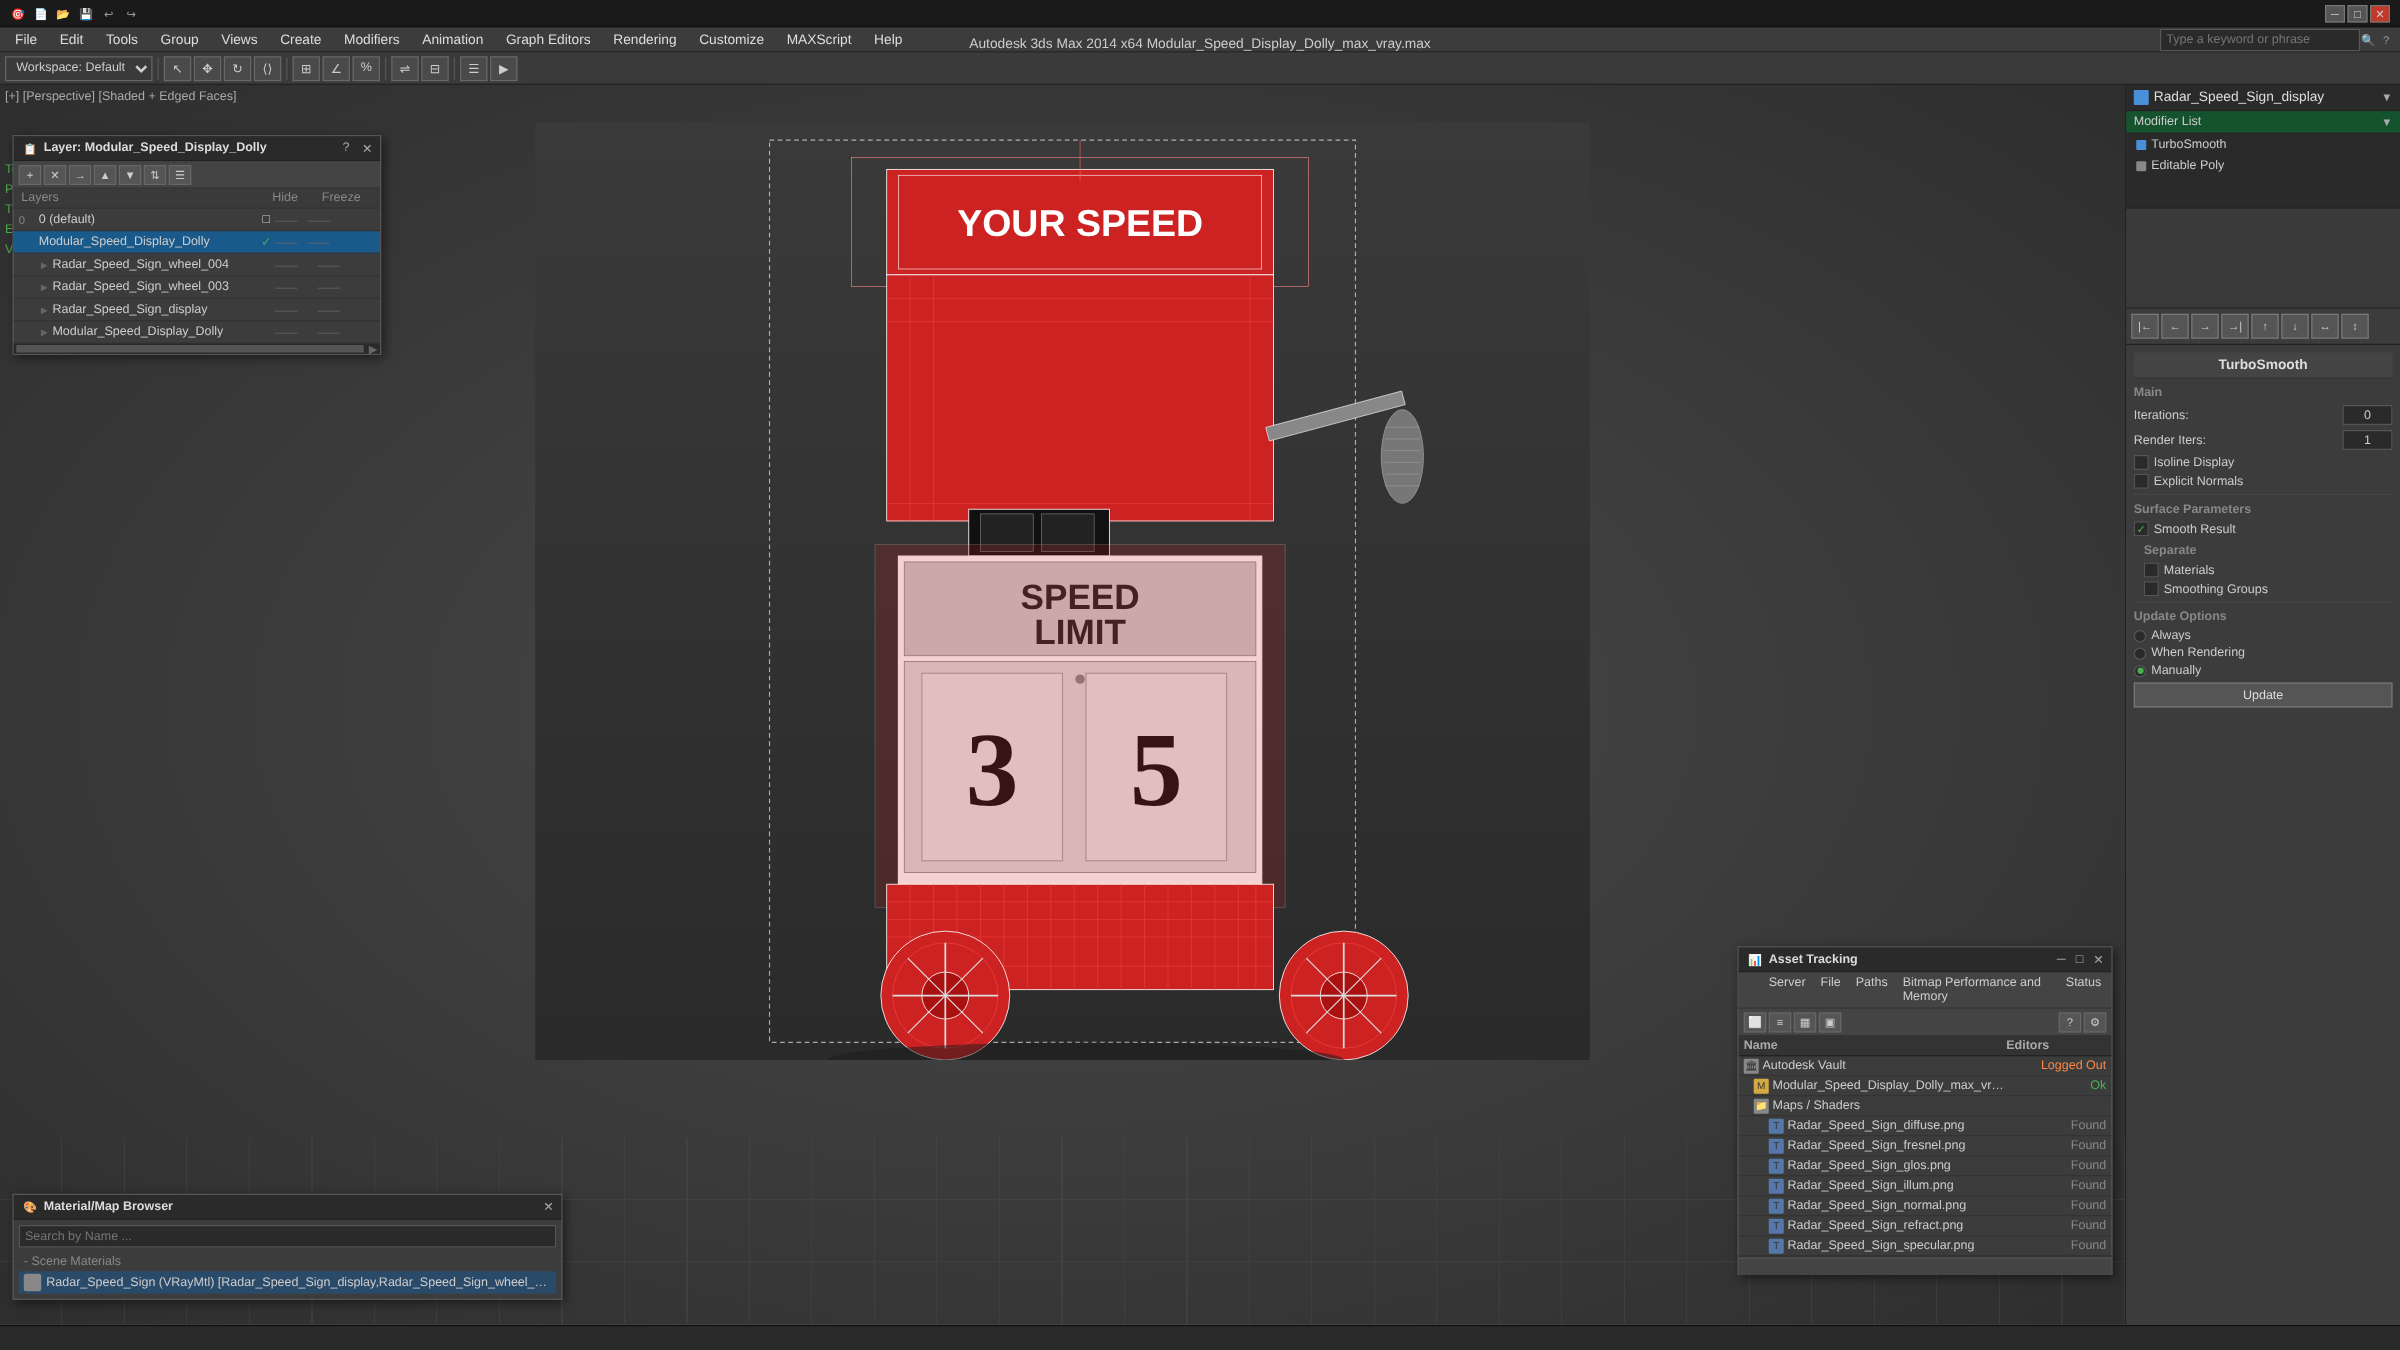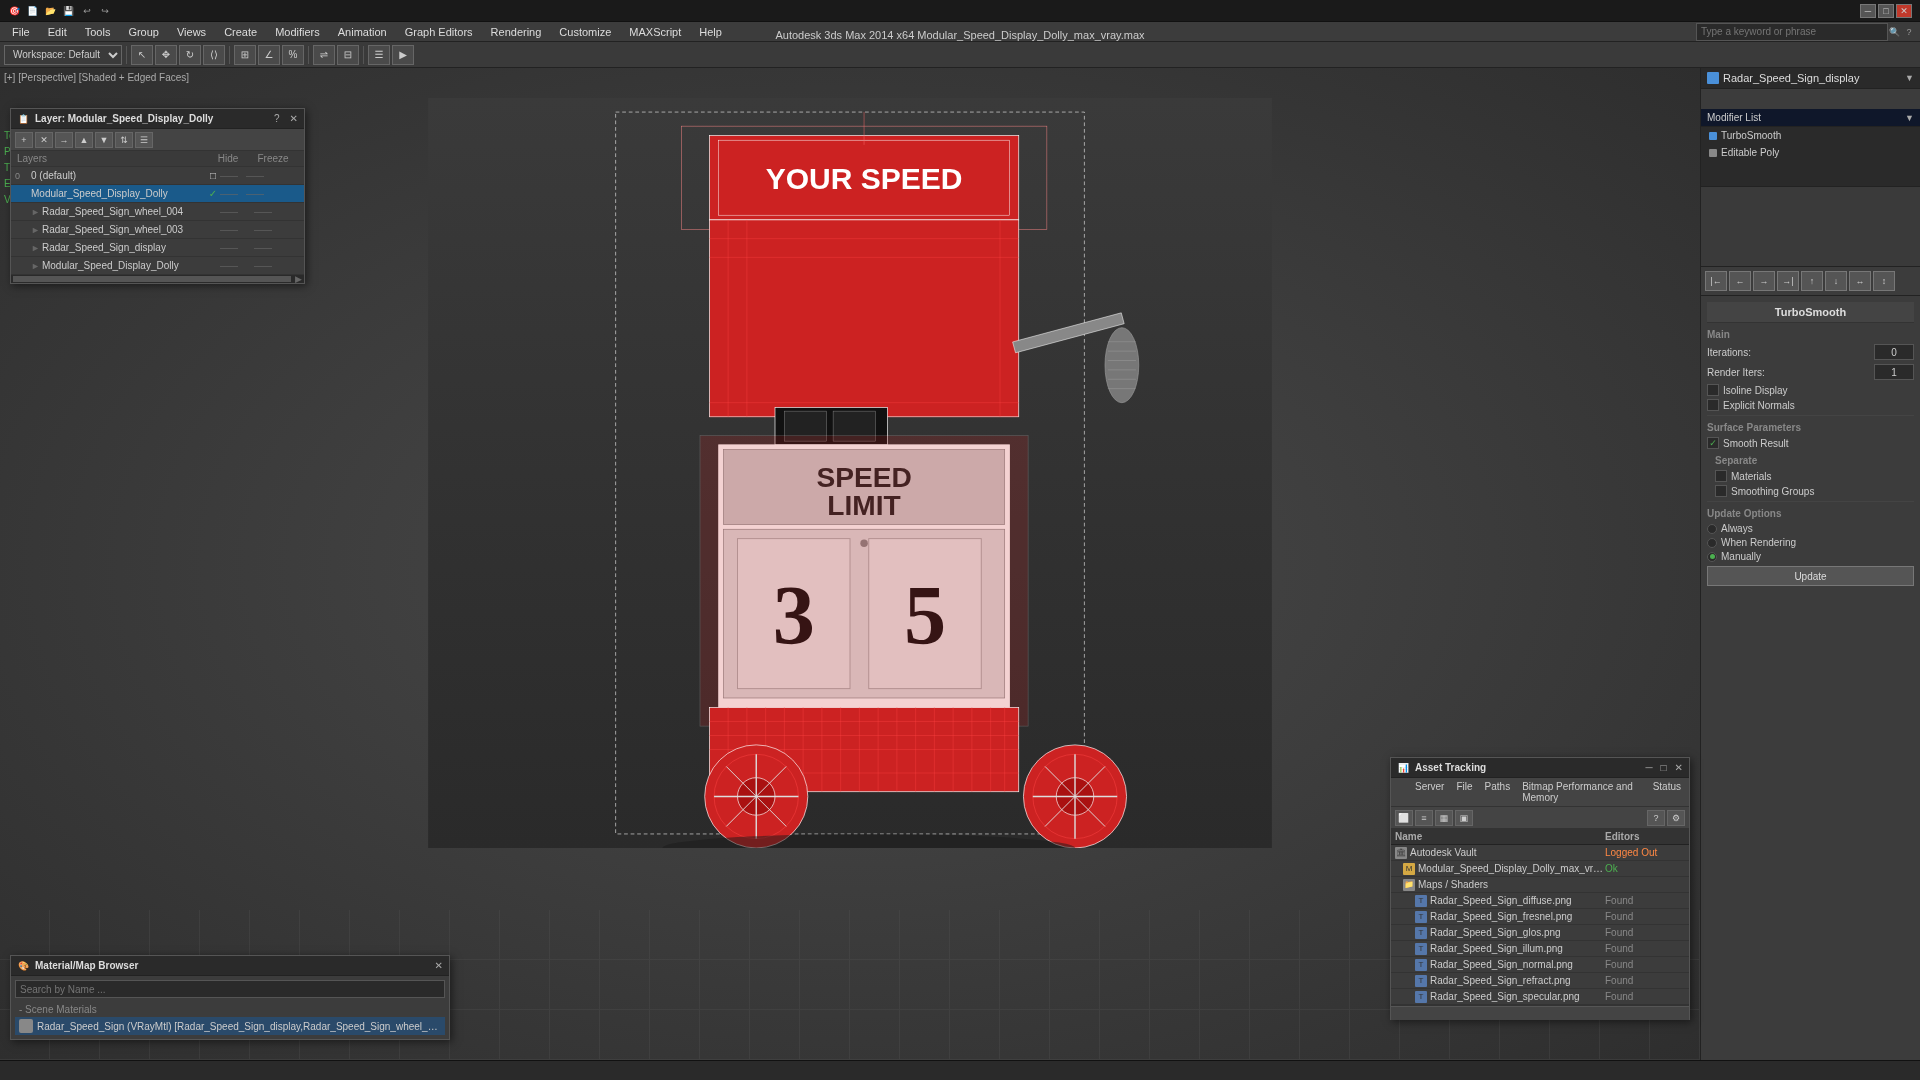--- a/index.html
+++ b/index.html
@@ -101,21 +101,21 @@
       font-size: 10px;
       padding: 2px 4px;
       height: 20px;
     }
     .search-box {
       margin-left: auto;
       display: flex;
       align-items: center;
     }
     .search-input {
-      width: 192px;
+      width: 160px;
       height: 18px;
       background: #2a2a2a;
       border: 1px solid #555;
       color: #aaa;
       font-size: 10px;
       padding: 0 4px;
     }
 
     
     .main-layout {
@@ -174,28 +174,27 @@
       align-items: center;
       gap: 4px;
     }
     .right-panel-name {
       font-size: 11px;
       color: #ddd;
       flex: 1;
     }
     .modifier-list-label {
       padding: 3px 6px;
-      background: #0f172a;
+      background: #14532d;
       font-size: 10px;
       color: #ccc;
       border-bottom: 1px solid #222;
       display: flex;
       justify-content: space-between;
       align-items: center;
-      margin-top: 20px;
     }
     .modifier-stack {
       background: #2a2a2a;
       min-height: 60px;
       border-bottom: 1px solid #222;
     }
     .modifier-item {
       padding: 3px 8px;
       display: flex;
       align-items: center;
@@ -544,20 +543,21 @@
     .asset-row-name {
       flex: 1;
       color: #ccc;
       overflow: hidden;
       text-overflow: ellipsis;
       white-space: nowrap;
     }
     .asset-row-status {
       width: 80px;
       font-size: 10px;
+      text-align: right;
     }
     .status-ok { color: #4CAF50; }
     .status-found { color: #888; }
     .status-loggedout { color: #ff8844; }
     .asset-indent { padding-left: 12px; }
     .asset-indent2 { padding-left: 24px; }
     .asset-row-icon {
       width: 12px;
       height: 12px;
       background: #888;

